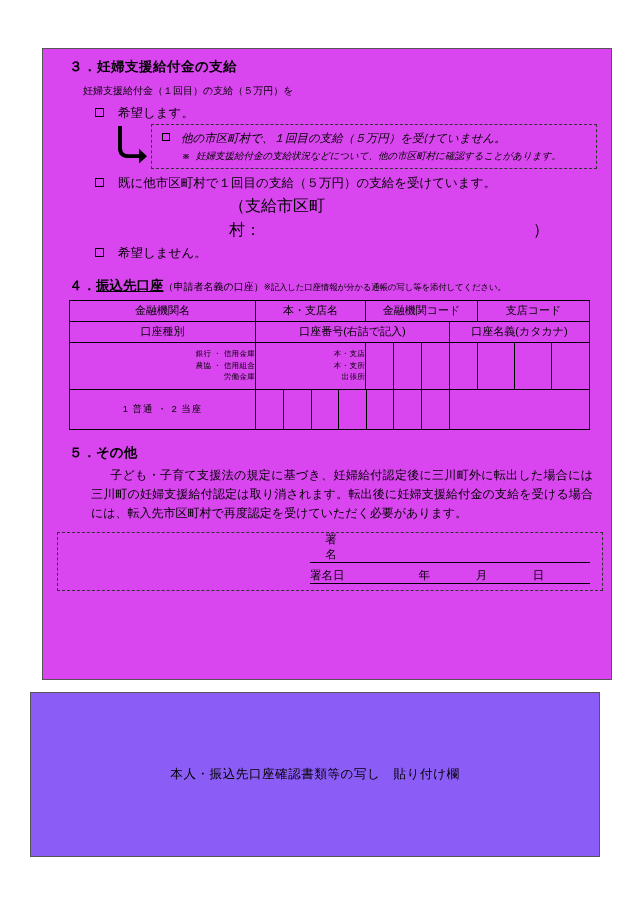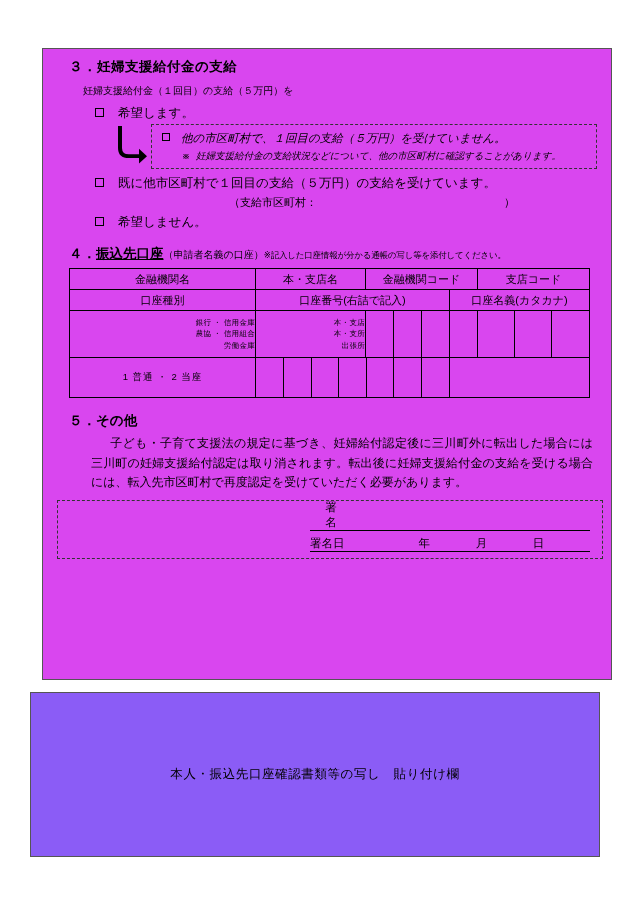--- a/index.html
+++ b/index.html
@@ -100,21 +100,21 @@
   .note-row {
     font-size: 9.5px;
     line-height: 1.4;
     padding-left: 20px;
     margin-top: 3px;
     white-space: nowrap;
   }
   .note-mark { margin-right: 6px; }
 
   .indent-line {
-    font-size: 11px;
+    font-size: 16px;
     line-height: 1.5;
     padding-left: 160px;
     margin: 0 0 2px 0;
   }
 
   
   .sec4-head {
     margin: 14px 0 5px 0;
     font-size: 13.5px;
     font-weight: bold;

